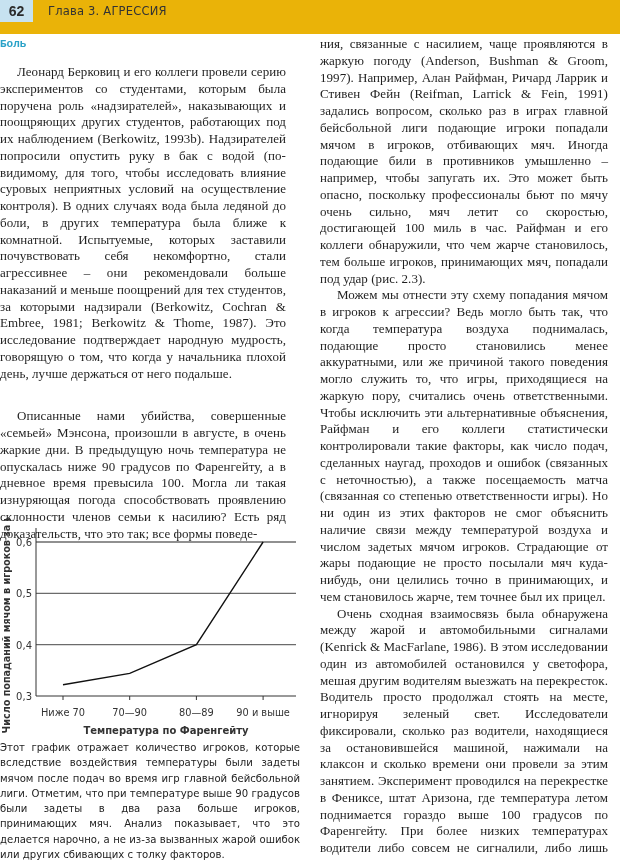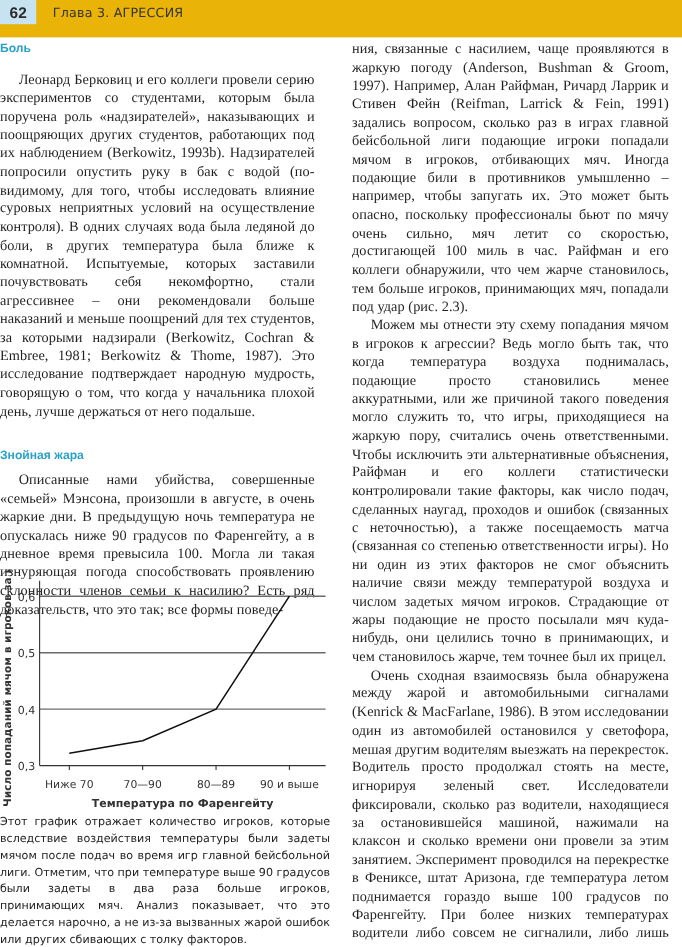--- a/index.html
+++ b/index.html
@@ -3,21 +3,21 @@
 <meta charset="utf-8">
 <style>
   html, body { margin: 0; padding: 0; background: #ffffff; }
   body { width: 620px; height: 861px; position: relative; overflow: hidden; font-family: "Liberation Serif", serif; color: #1f1f1f; }
   .header { position: absolute; left: 0; top: 0; width: 620px; height: 34px; background: #eab308; padding-left: 28px; }
   .page-num { position: absolute; left: 0; top: 0; width: 33px; height: 22px; background: #c7e2f0; font-family: "Liberation Sans", sans-serif; font-weight: bold; font-size: 14px; line-height: 22px; text-align: center; color: #2b2b2b; }
   .running-head { position: absolute; left: 48px; top: 0; height: 22px; line-height: 22px; font-family: "DejaVu Sans", sans-serif; font-size: 11.5px; color: #333; letter-spacing: 0.2px; }
   .col { position: absolute; width: 286px; }
   .col-left { left: 0; top: 34px; }
   .col-right { left: 320px; top: 34px; width: 288px; }
-  .section-heading { font-family: Liberation Sans, sans-serif; font-weight: bold; font-size: 11px; color: #2aa2c8; margin: 0; height: 20px; line-height: 20px; }
+  .section-heading { font-family: Liberation Mono, monospace; font-weight: bold; font-size: 11px; color: #2aa2c8; margin: 0; height: 20px; line-height: 20px; }
   p.body { margin: 0; font-size: 13px; line-height: 16.75px; text-align: justify; hyphens: auto; text-indent: 17px; letter-spacing: 0.05px; }
   p.body.no-indent { text-indent: 0; }
   .gap-small { height: 10px; }
   .chart { position: absolute; left: 0; top: 518px; width: 300px; height: 222px; }
   .chart svg { width: 300px; height: 222px; display: block; }
   .chart text { font-family: "DejaVu Sans", sans-serif; fill: #333; }
   .caption { position: absolute; left: 0; top: 740px; width: 300px; }
   .caption-title { font-family: "DejaVu Sans", sans-serif; font-weight: bold; font-size: 10.4px; color: #2aa2c8; height: 14px; line-height: 14px; }
   .caption-text { font-family: "DejaVu Sans", sans-serif; font-size: 10.1px; line-height: 15.3px; color: #222; text-align: justify; }
 </style>
@@ -27,21 +27,20 @@
 <div class="header">
   <div class="page-num">62</div>
   <div class="running-head">Глава 3. АГРЕССИЯ</div>
 </div>
 
 <div class="col col-left">
   <h3 class="section-heading">Боль</h3>
   <div class="gap-small"></div>
   <p class="body">Леонард Берковиц и его коллеги провели серию экспериментов со студентами, которым была поручена роль «надзирателей», наказывающих и поощряющих других студентов, работающих под их наблюдением (Berkowitz, 1993b). Надзирателей попросили опустить руку в бак с водой (по-видимому, для того, чтобы исследовать влияние суровых неприятных условий на осуществление контроля). В одних случаях вода была ледяной до боли, в других температура была ближе к комнатной. Испытуемые, которых заставили почувствовать себя некомфортно, стали агрессивнее – они рекомендовали больше наказаний и меньше поощрений для тех студентов, за которыми надзирали (Berkowitz, Cochran &amp; Embree, 1981; Berkowitz &amp; Thome, 1987). Это исследование подтверждает народную мудрость, говорящую о том, что когда у начальника плохой день, лучше держаться от него подальше.</p>
   <div style="height:22px"></div>
-  <h3 class="section-heading">Знойная жара</h3>
   <div style="height:4px"></div>
   <p class="body">Описанные нами убийства, совершенные «семьей» Мэнсона, произошли в августе, в очень жаркие дни. В предыдущую ночь температура не опускалась ниже 90 градусов по Фаренгейту, а в дневное время превысила 100. Могла ли такая изнуряющая погода способствовать проявлению склонности членов семьи к насилию? Есть ряд доказательств, что это так; все формы поведе-</p>
 </div>
 
 <div class="chart">
   <svg id="chart-svg" viewBox="0 0 300 222">
       <text x="32" y="182" text-anchor="end" font-size="10">0,3</text>
       <line x1="36" x2="296" y1="126.66666666666664" y2="126.66666666666664" stroke="#6b6b6b" stroke-width="1.3"></line>
       <text x="32" y="130.66666666666663" text-anchor="end" font-size="10">0,4</text>
       <line x1="36" x2="296" y1="75.33333333333333" y2="75.33333333333333" stroke="#6b6b6b" stroke-width="1.3"></line>

